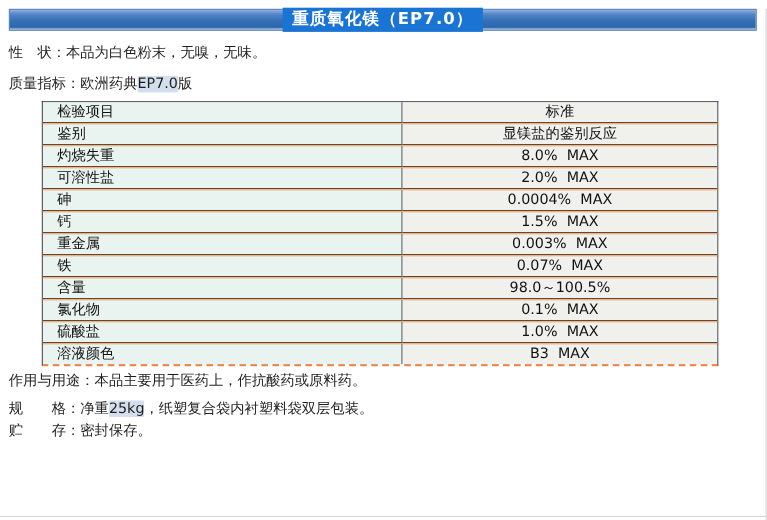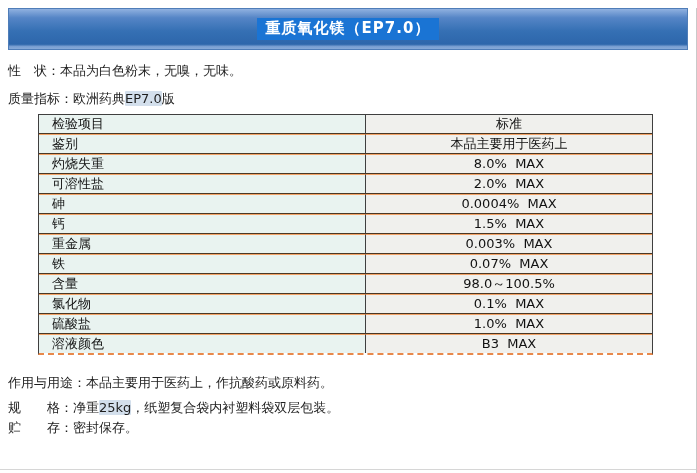--- a/index.html
+++ b/index.html
@@ -12,21 +12,21 @@
   }
   .page{
     position:relative;
     width:697px;height:473px;
     box-sizing:border-box;
     border-right:1px solid #c9c9c9;
     background:#ffffff;
   }
   .header-bar{
     margin:8px 8px 0 8px;
-    height:42px;
+    height:20px;
     box-sizing:border-box;
     border:1px solid #4f7db8;
     background:linear-gradient(to bottom,
       #90b1e0 0%, #5585c6 22%, #3570b4 55%, #2d66ab 88%,
       #7ba0d2 94%, #86a9d8 100%);
     display:flex;align-items:center;justify-content:center;
   }
   .page-title{
     display:inline-block;
     background:#1a74d4;
@@ -75,21 +75,21 @@
   table.spec tr:last-child td{border-bottom:none;}
   td.col-item{
     width:300px;
     background:#e9f3f0;
     border-right:1px solid #3f3f3f;
   }
   td.col-std{
     background:#f0f0ed;
     text-align:center;
   }
-  .line-usage{margin-top:20px;}
+  .line-usage{margin-top:6px;}
   .line-spec{margin-top:10px;}
   .line-storage{margin-top:5px;}
   .footer-divider{
     position:absolute;
     left:0;right:0;top:461px;
     height:0;
     border-top:1px solid #d6d6d6;
   }
 </style>
 </head>
@@ -106,21 +106,21 @@
   <div class="text-line line-quality"><span>质量指标：欧洲药典</span><span class="hl">EP7.0</span><span>版</span></div>
 
   <table class="spec">
     <tbody id="spec-tbody">
         <tr>
           <td class="col-item">检验项目</td>
           <td class="col-std">标准</td>
         </tr>
         <tr>
           <td class="col-item">鉴别</td>
-          <td class="col-std">本品主要用于医药上</td>
+          <td class="col-std">显镁盐的鉴别反应</td>
         </tr>
         <tr>
           <td class="col-item">灼烧失重</td>
           <td class="col-std">8.0%  MAX</td>
         </tr>
         <tr>
           <td class="col-item">可溶性盐</td>
           <td class="col-std">2.0%  MAX</td>
         </tr>
         <tr>

